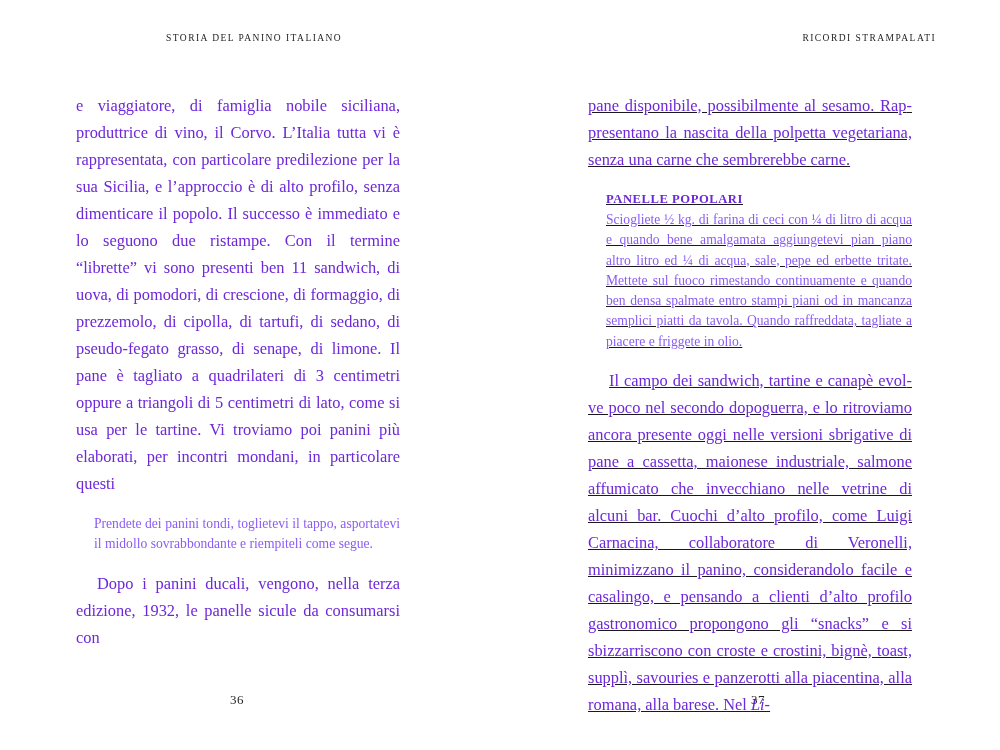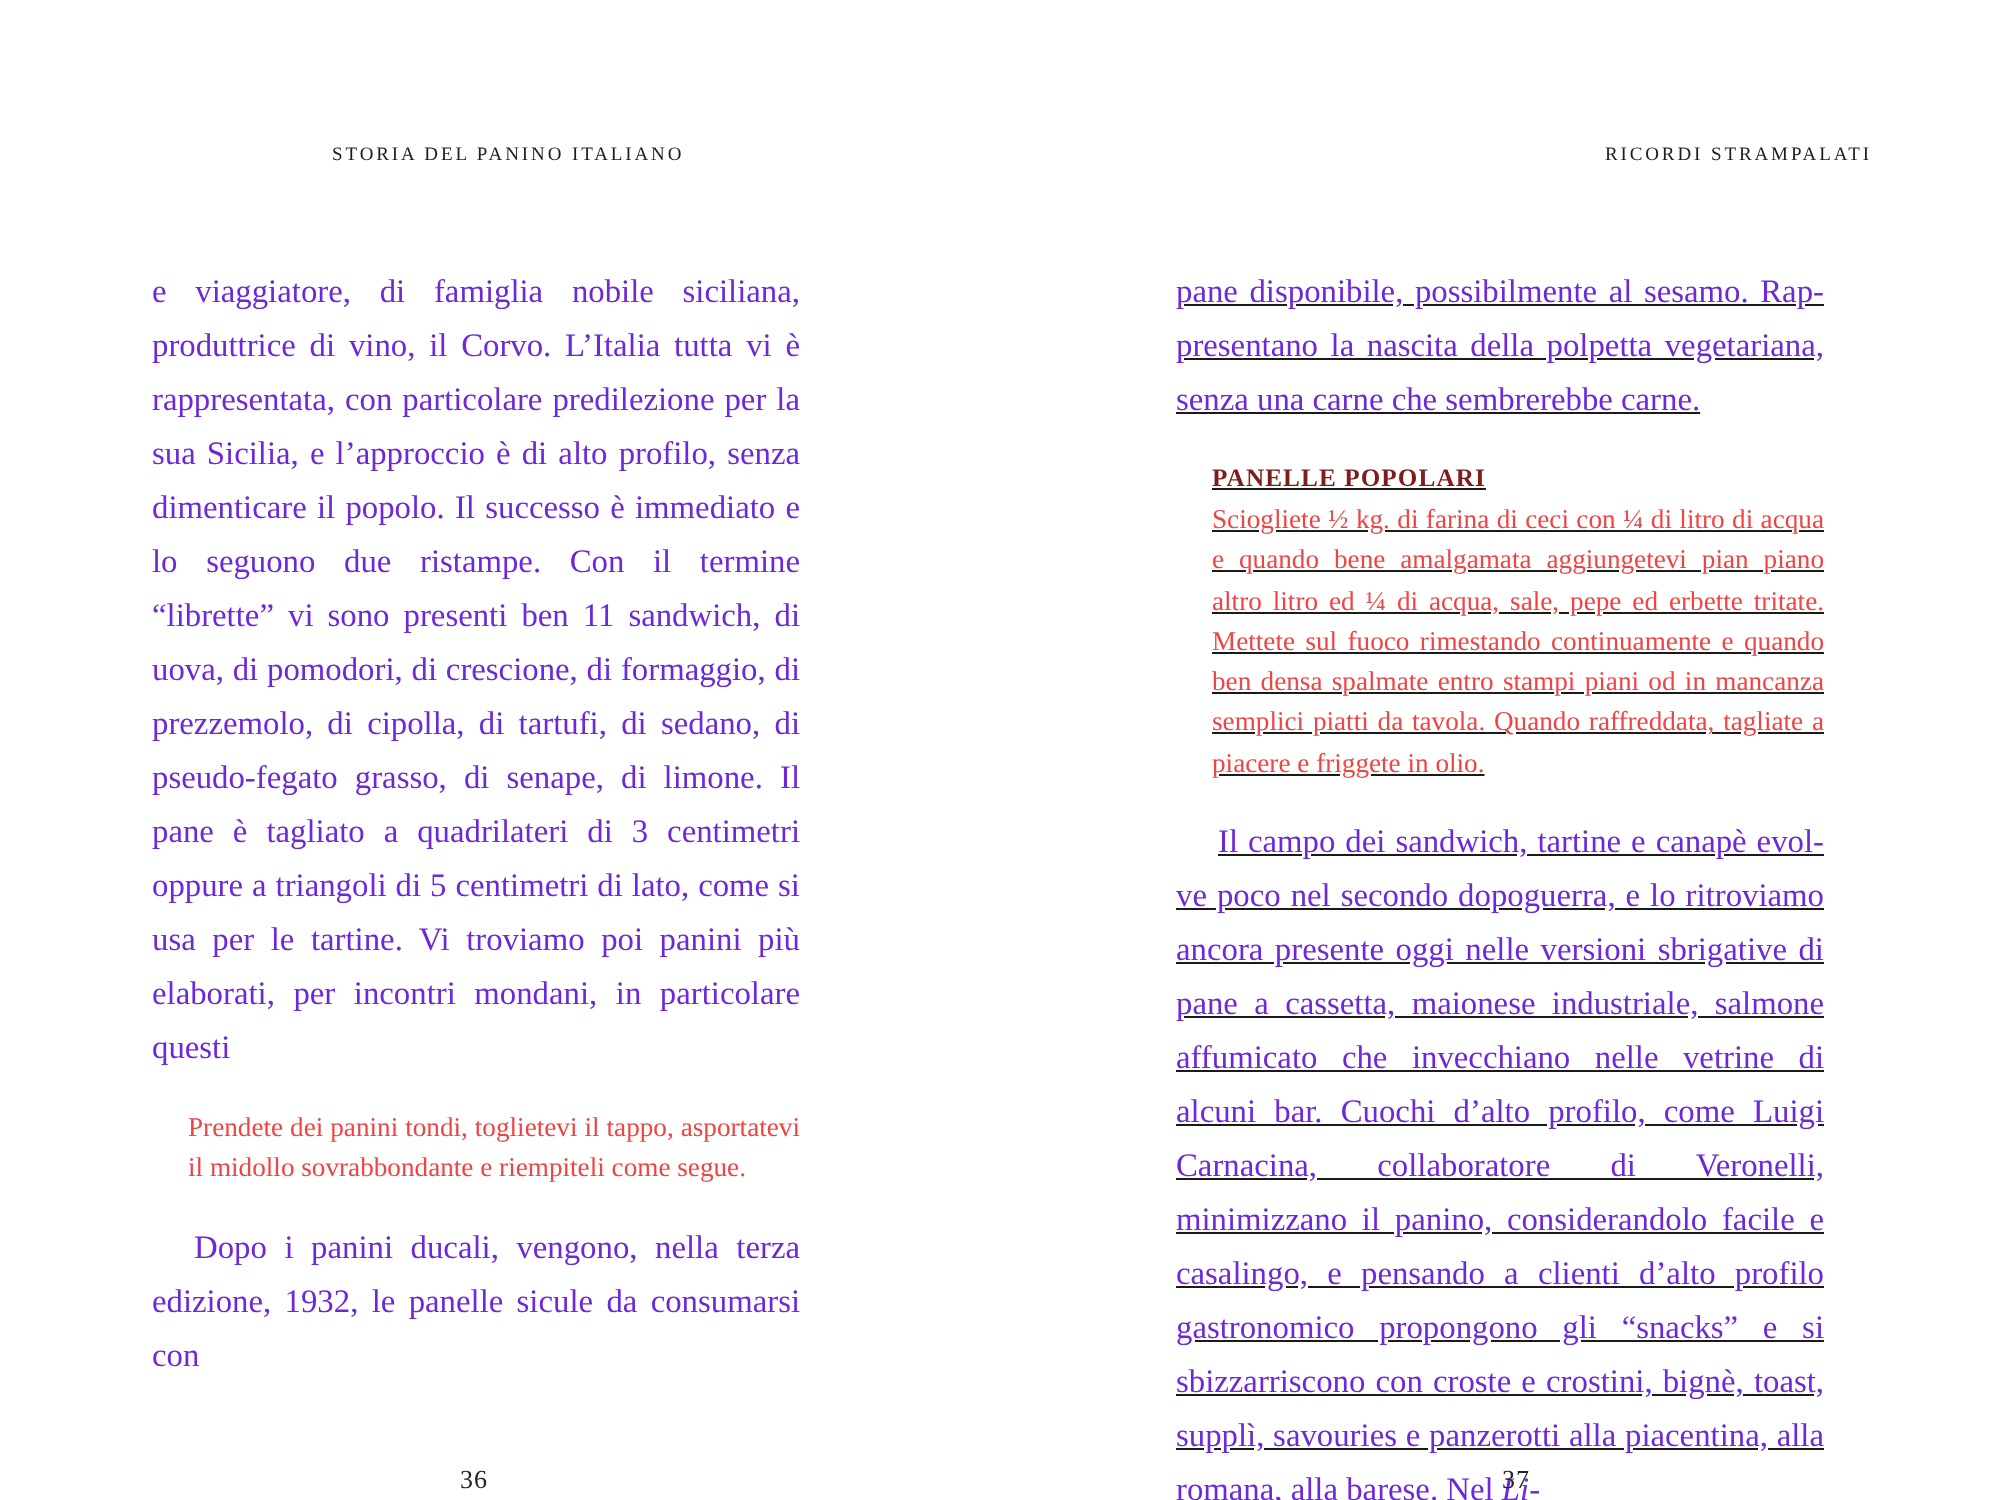--- a/index.html
+++ b/index.html
@@ -14,21 +14,20 @@
     color: #1a1a1a;
     overflow: hidden;
   }
 
   .spread {
     position: relative;
     width: 1000px;
     height: 572px;
     display: flex;
     box-sizing: border-box;
-    margin-top: 40px;
   }
 
   .page {
     position: relative;
     width: 500px;
     height: 750px;
     box-sizing: border-box;
   }
 
   
@@ -78,32 +77,32 @@
     width: 306px;
   }
   .page-right .recipe {
     margin-left: 18px;
     width: 306px;
   }
   .recipe-title {
     font-size: 12.6px;
     font-weight: bold;
     letter-spacing: 0.55px;
-    color: #7f1d1d;
+    color: #6d28d9;
     text-transform: uppercase;
     line-height: 19px;
     margin: 0 0 1px 0;
     white-space: nowrap;
   }
   .recipe p {
     margin: 0;
     font-size: 13.6px;
     line-height: 20.3px;
     text-align: justify;
-    color: #ef4444;
+    color: #8b5cf6;
   }
 
   .gap-after-recipe { height: 15px; }
 
   
   .folio {
     position: absolute;
     top: 692px;
     width: 100%;
     text-align: center;

